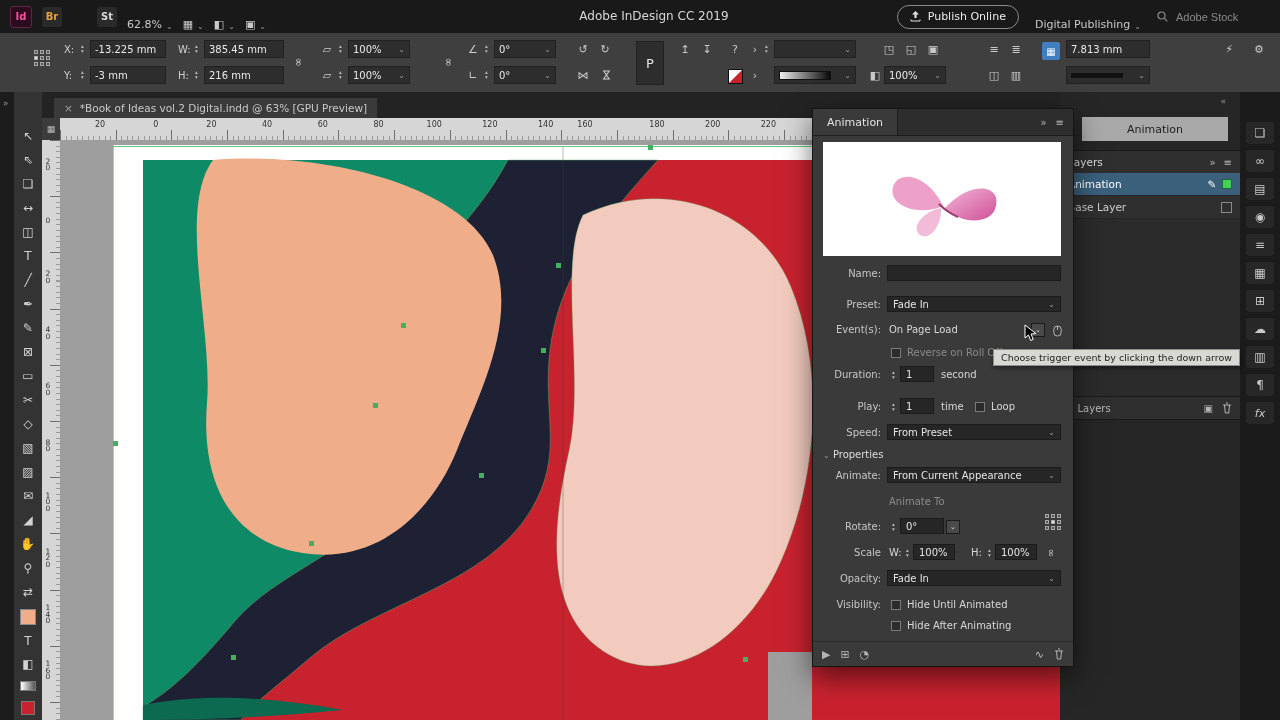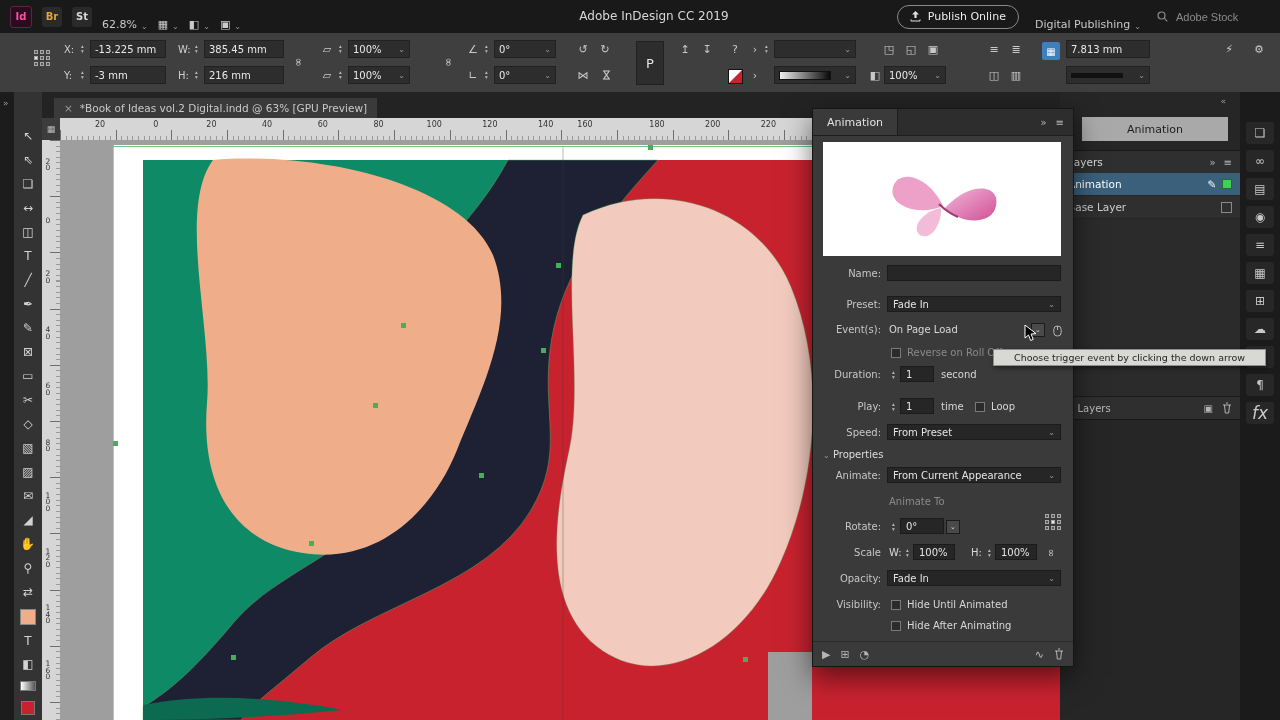--- a/index.html
+++ b/index.html
@@ -5,21 +5,21 @@
   html,body{margin:0;padding:0;background:#242424;}
   body{width:1280px;height:720px;overflow:hidden;position:relative;
        font-family:"DejaVu Sans","Liberation Sans",sans-serif;color:#ddd;}
   .abs{position:absolute;}
   
   #appbar{position:absolute;left:0;top:0;width:1280px;height:33px;background:#191919;
           display:flex;align-items:center;gap:10px;padding:0 10px;box-sizing:border-box;font-size:11px;}
   .badge{width:20px;height:20px;border-radius:3px;display:flex;align-items:center;justify-content:center;
          font-size:10px;font-weight:bold;background:#2a2a2a;}
   #idlogo{background:#2b0b1e;color:#ff4fa0;border:1px solid #5e2544;}
-  .br{color:#e8a33d;} .st{color:#d8d8d8;}
+  .br{color:#e8a33d;} .st{color:#d8d8d8;margin-left:25px;}
   .menuitem{display:flex;align-items:flex-end;gap:4px;color:#c9c9c9;cursor:default;margin-top:16px;}
   .chev{font-size:8px;color:#9a9a9a;}
   #apptitle{position:absolute;left:0;right:0;top:0;height:36px;line-height:33px;text-align:center;
             color:#d8d8d8;font-size:12px;pointer-events:none;margin-left:28px;}
   #appright{margin-left:auto;display:flex;align-items:center;gap:16px;z-index:2;}
   #publish{border:1px solid #8a8a8a;border-radius:13px;height:22px;padding:0 12px;display:flex;
            align-items:center;gap:7px;color:#ececec;background:transparent;}
   #search{display:flex;align-items:center;gap:6px;}
   #search input{background:transparent;border:none;outline:none;color:#bbb;font-size:11px;width:92px;}
   #search input::placeholder{color:#8b8b8b;}
@@ -93,21 +93,21 @@
   .cb{width:10px;height:10px;box-sizing:border-box;border:1px solid #7a7a7a;background:#2b2b2b;display:inline-block;}
   .atext{position:absolute;line-height:18px;color:#d7d7d7;white-space:nowrap;}
   .dim{color:#8a8a8a;}
   .ddbtn{position:absolute;width:14px;height:14px;top:2px;box-sizing:border-box;border:1px solid #1b1b1b;
          background:#4a4a4a;display:flex;align-items:center;justify-content:center;color:#ddd;font-size:7px;}
   #afoot{position:absolute;left:0;right:0;bottom:0;height:24px;border-top:1px solid #2a2a2a;
          display:flex;align-items:center;padding:0 9px;gap:10px;color:#b5b5b5;font-size:11px;}
   #afoot .right{margin-left:auto;display:flex;gap:10px;align-items:center;}
   
   #tooltip{position:absolute;left:993px;top:349px;background:#d8d8d4;color:#1f1f1f;font-size:9.5px;
-           padding:2px 20px;border:1px solid #8e8e8e;box-shadow:1px 2px 5px rgba(0,0,0,.45);
+           padding:2px 7px;border:1px solid #8e8e8e;box-shadow:1px 2px 5px rgba(0,0,0,.45);
            white-space:nowrap;z-index:40;}
   #cursor{position:absolute;left:1024px;top:324px;z-index:41;}
   
   #dock{position:absolute;left:1060px;top:92px;width:180px;height:628px;background:#262626;z-index:10;font-size:10.5px;}
   #dock .collapse{position:absolute;right:14px;top:4px;color:#9a9a9a;font-size:9px;}
   #docktab{position:absolute;left:22px;right:12px;top:25px;height:24px;background:#a9a9a9;color:#1f1f1f;
            display:flex;align-items:center;justify-content:center;font-size:11px;}
   #layerspanel{position:absolute;left:0;right:0;top:58px;height:268px;background:#2f2f2f;
                border-top:1px solid #191919;border-bottom:1px solid #191919;display:flex;flex-direction:column;}
   #layershead{height:22px;display:flex;align-items:center;padding:0 8px;color:#ddd;}
@@ -118,21 +118,21 @@
   .greendot{width:8px;height:8px;background:#3fd158;border:1px solid #1d6c30;}
   .lbox{width:9px;height:9px;border:1px solid #8a8a8a;}
   #layerlist{flex:1;background:#2b2b2b;}
   #layersfoot{height:22px;border-top:1px solid #1b1b1b;display:flex;align-items:center;padding:0 8px;color:#bbb;font-size:10px;}
   #layersfoot .hicons{margin-left:auto;display:flex;gap:9px;align-items:center;color:#b5b5b5;}
   
   #strip{position:absolute;left:1240px;top:92px;width:40px;height:628px;background:#1b1b1b;
          display:flex;flex-direction:column;align-items:center;padding-top:30px;box-sizing:border-box;gap:6px;}
   .sicon{width:28px;height:22px;background:#272727;border-radius:3px;display:flex;align-items:center;
          justify-content:center;color:#c9c9c9;font-size:12px;}
-  .sicon.fx{font-style:italic;font-size:17px;}
+  .sicon.fx{font-style:italic;font-size:11px;}
 </style>
 </head>
 <body>
 
 <div id="appbar">
   <div class="badge" id="idlogo">Id</div>
   <div class="badge br">Br</div>
   <div class="badge st">St</div>
   <div class="menuitem">
     <span>62.8%</span>

